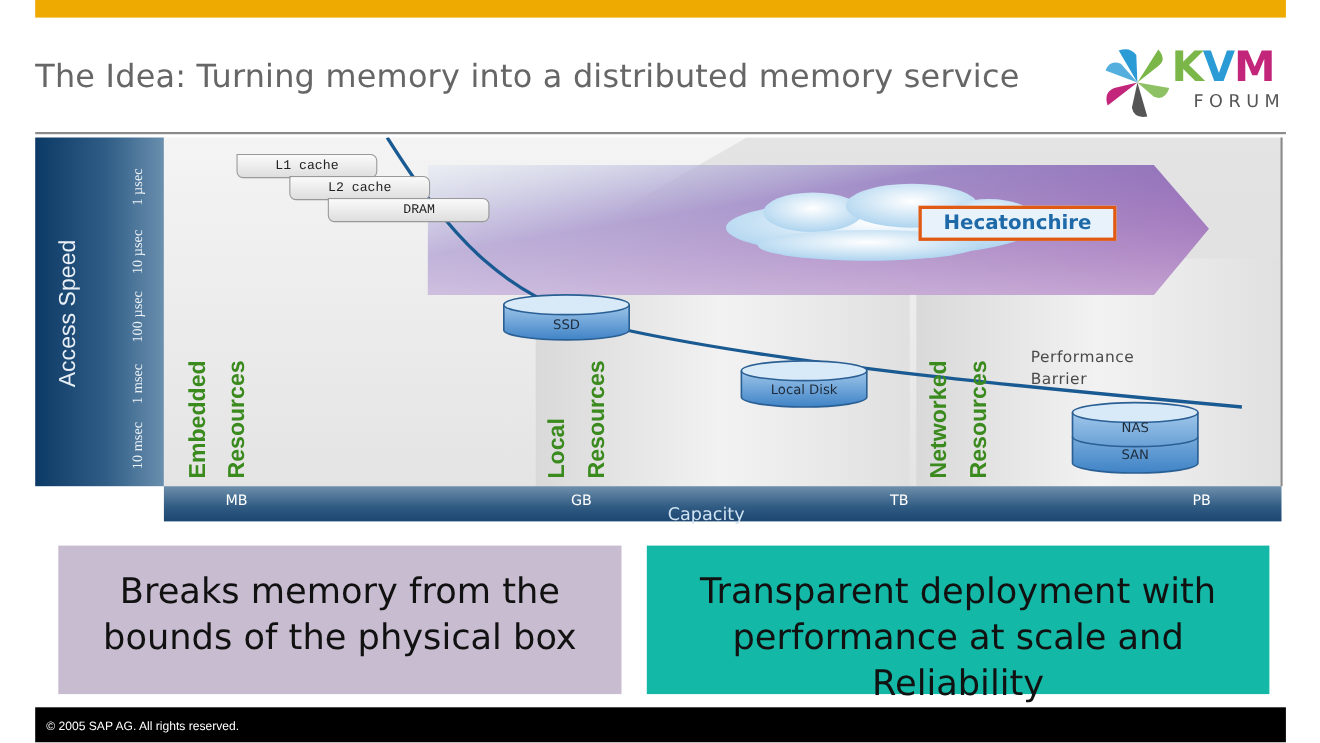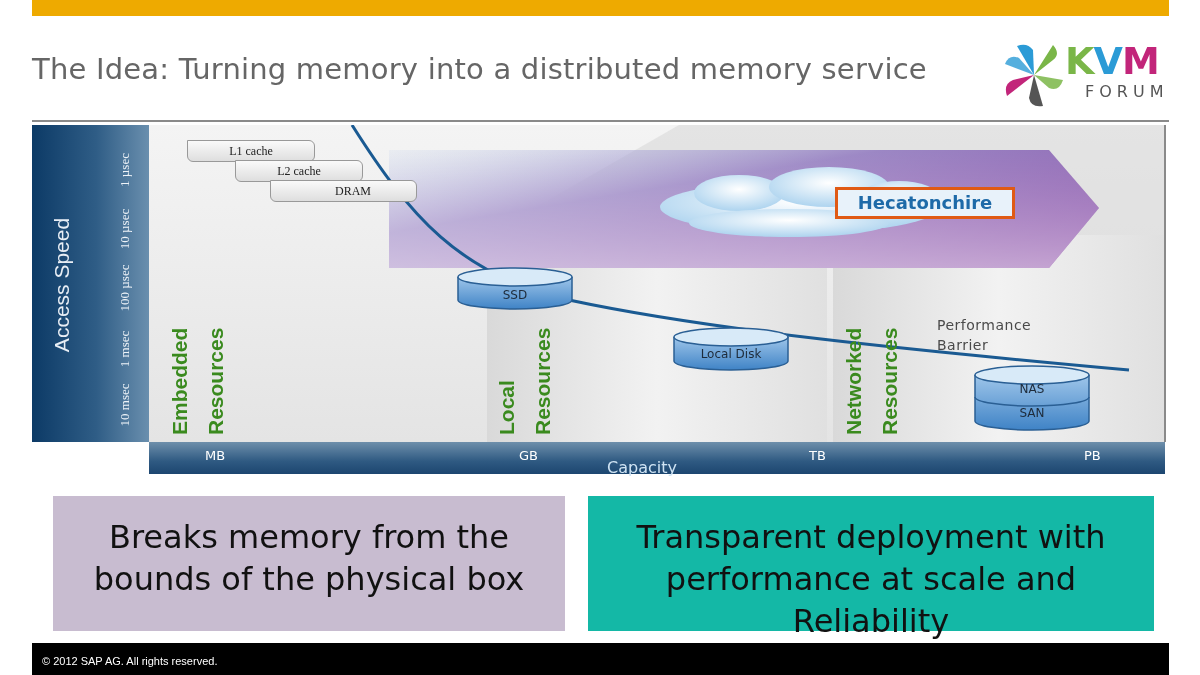--- a/index.html
+++ b/index.html
@@ -11,21 +11,21 @@
   .logo-kvm { position:absolute; left:62px; top:0; font-family:"DejaVu Sans", sans-serif; font-weight:bold; font-size:38px; letter-spacing:-1px; line-height:42px; }
   .logo-forum { position:absolute; left:82px; top:42px; font-family:"DejaVu Sans", sans-serif; font-size:16px; color:#555; letter-spacing:5px; }
   .diagram { position:absolute; left:32px; top:125px; width:1133px; height:363px; }
   .yaxis { position:absolute; left:0; top:0; width:117px; height:317px; background:linear-gradient(90deg,#0c3a66 0%,#2f5d86 55%,#6a8fae 100%); }
   .plot { position:absolute; left:117px; top:0; width:1015px; height:317px; background:linear-gradient(180deg,#f4f4f4,#e4e4e4); border-right:2px solid #8a8a8a; }
   .xaxis { position:absolute; left:117px; top:317px; width:1016px; height:32px; background:linear-gradient(180deg,#6e8fab 0%,#2f5a82 60%,#1c4670 100%); }
   .ylabel-main { position:absolute; left:30px; top:160px; transform:translate(-50%,-50%) rotate(-90deg); color:#e8eef5; font-family:"Liberation Sans", sans-serif; font-size:21px; white-space:nowrap; }
   .ytick { position:absolute; left:93px; transform:translate(-50%,-50%) rotate(-90deg); color:#eef3f8; font-family:"Liberation Serif", serif; font-size:13px; white-space:nowrap; }
   .xtick { position:absolute; top:6px; color:#ffffff; font-family:"DejaVu Sans", sans-serif; font-size:13px; }
   .xlabel { position:absolute; top:16px; left:458px; color:#cfe3f3; font-family:"DejaVu Sans", sans-serif; font-size:16px; }
-  .cache { position:absolute; height:20px; border:1px solid #999; border-radius:0 6px 6px 6px; background:linear-gradient(180deg,#fafafa,#dedede); font-size:12px; color:#222; text-align:center; line-height:20px; font-family:Liberation Serif, serif; }
+  .cache { position:absolute; height:20px; border:1px solid #999; border-radius:0 6px 6px 6px; background:linear-gradient(180deg,#fafafa,#dedede); font-size:12px; color:#222; text-align:center; line-height:20px; font-family:Liberation Mono, monospace;margin-left:28px; }
   .reslabel { position:absolute; transform-origin:left top; transform:rotate(-90deg); color:#3a8a1e; font-family:"Liberation Sans", sans-serif; font-weight:bold; font-size:21px; white-space:nowrap; line-height:22px; }
   .cyl-label { position:absolute; left:0; width:100%; text-align:center; font-size:12px; color:#1e2b3a; font-family:"DejaVu Sans", sans-serif; }
   .perf { position:absolute; left:905px; top:190px; color:#4a4a4a; font-family:"DejaVu Sans", sans-serif; font-size:14px; line-height:20px; letter-spacing:0.5px; }
   .heca { position:absolute; left:686px; top:62px; width:180px; height:32px; border:3px solid #e05a14; background:#e8f2fa; box-sizing:border-box; color:#1e6aa8; font-family:"DejaVu Sans", sans-serif; font-weight:bold; font-size:18px; text-align:center; line-height:26px; }
   .box { position:absolute; top:496px; height:135px; }
   .box-text { position:absolute; left:0; right:0; top:20px; text-align:center; font-family:"DejaVu Sans", sans-serif; font-size:32px; line-height:42px; color:#111; }
   .footer { position:absolute; left:32px; top:643px; width:1137px; height:32px; background:#000; }
   .copyright { position:absolute; left:10px; top:12px; color:#fff; font-family:"Liberation Sans", sans-serif; font-size:11px; }
 </style>
 </head>
@@ -160,14 +160,14 @@
 </div>
 
 <div class="box" id="callout-0" style="left: 53px; width: 512px; background: rgb(200, 188, 208);">
   <div class="box-text">Breaks memory from the bounds of the physical box</div>
 </div>
 <div class="box" id="callout-1" style="left: 588px; width: 566px; background: #14b8a6;">
   <div class="box-text">Transparent deployment with performance at scale and Reliability</div>
 </div>
 
 <div class="footer">
-  <div class="copyright">© 2012 SAP AG. All rights reserved.</div>
+  <div class="copyright">© 2005 SAP AG. All rights reserved.</div>
 </div>
 
 </body></html>

